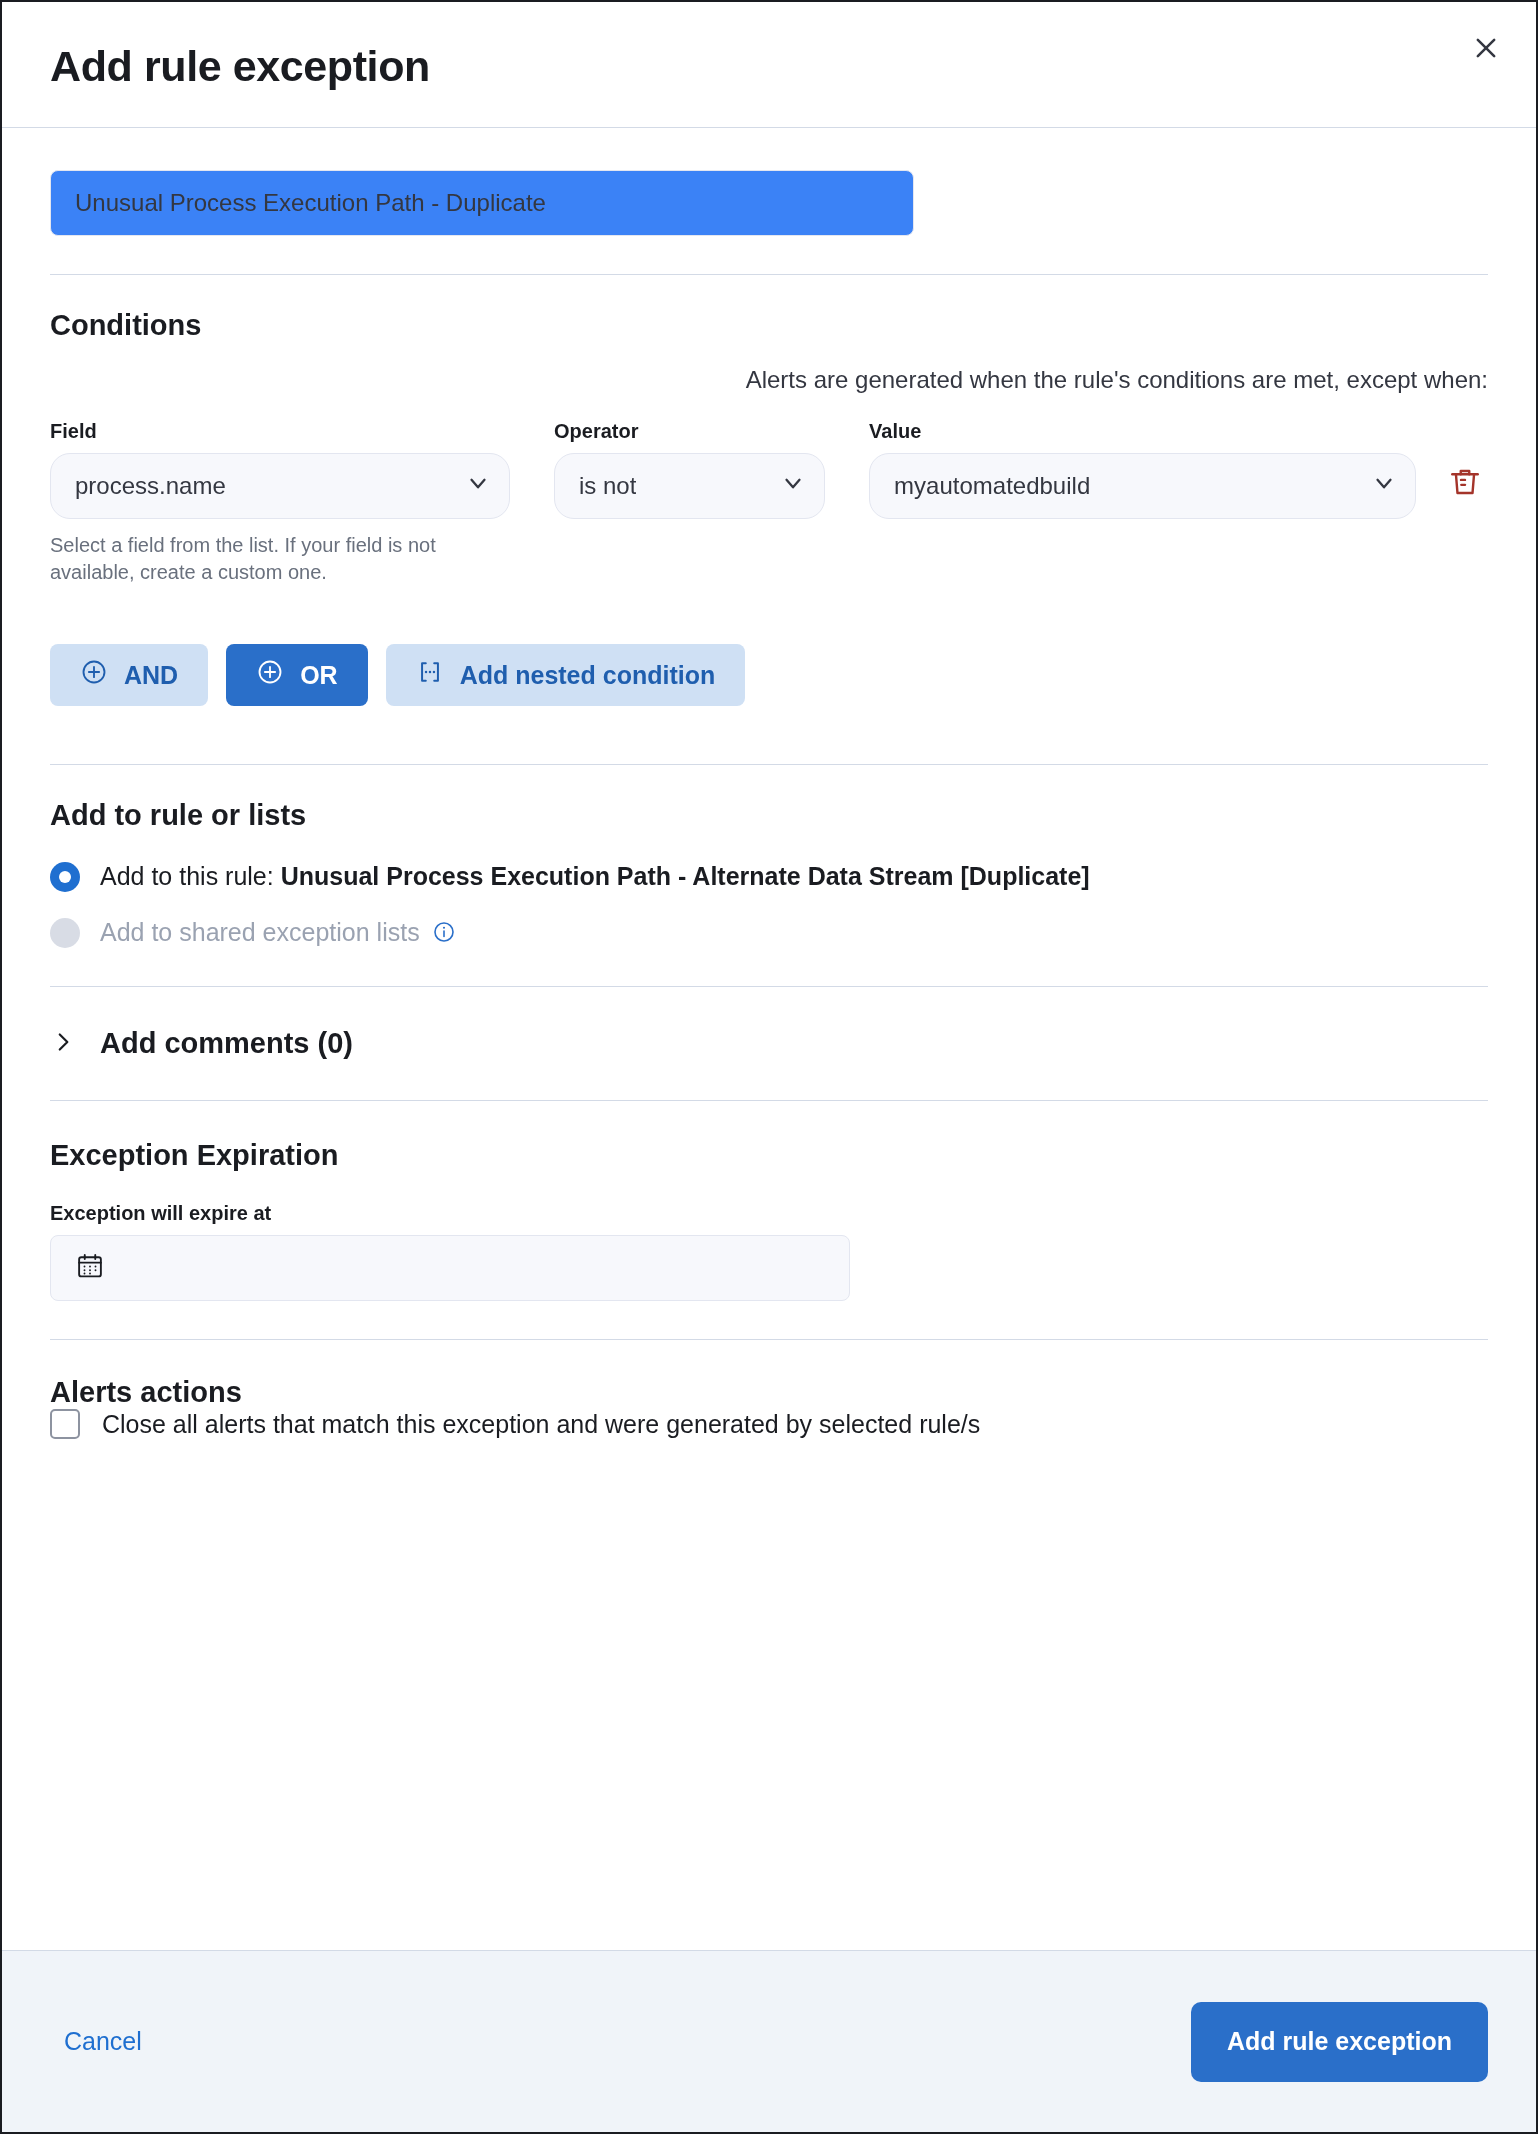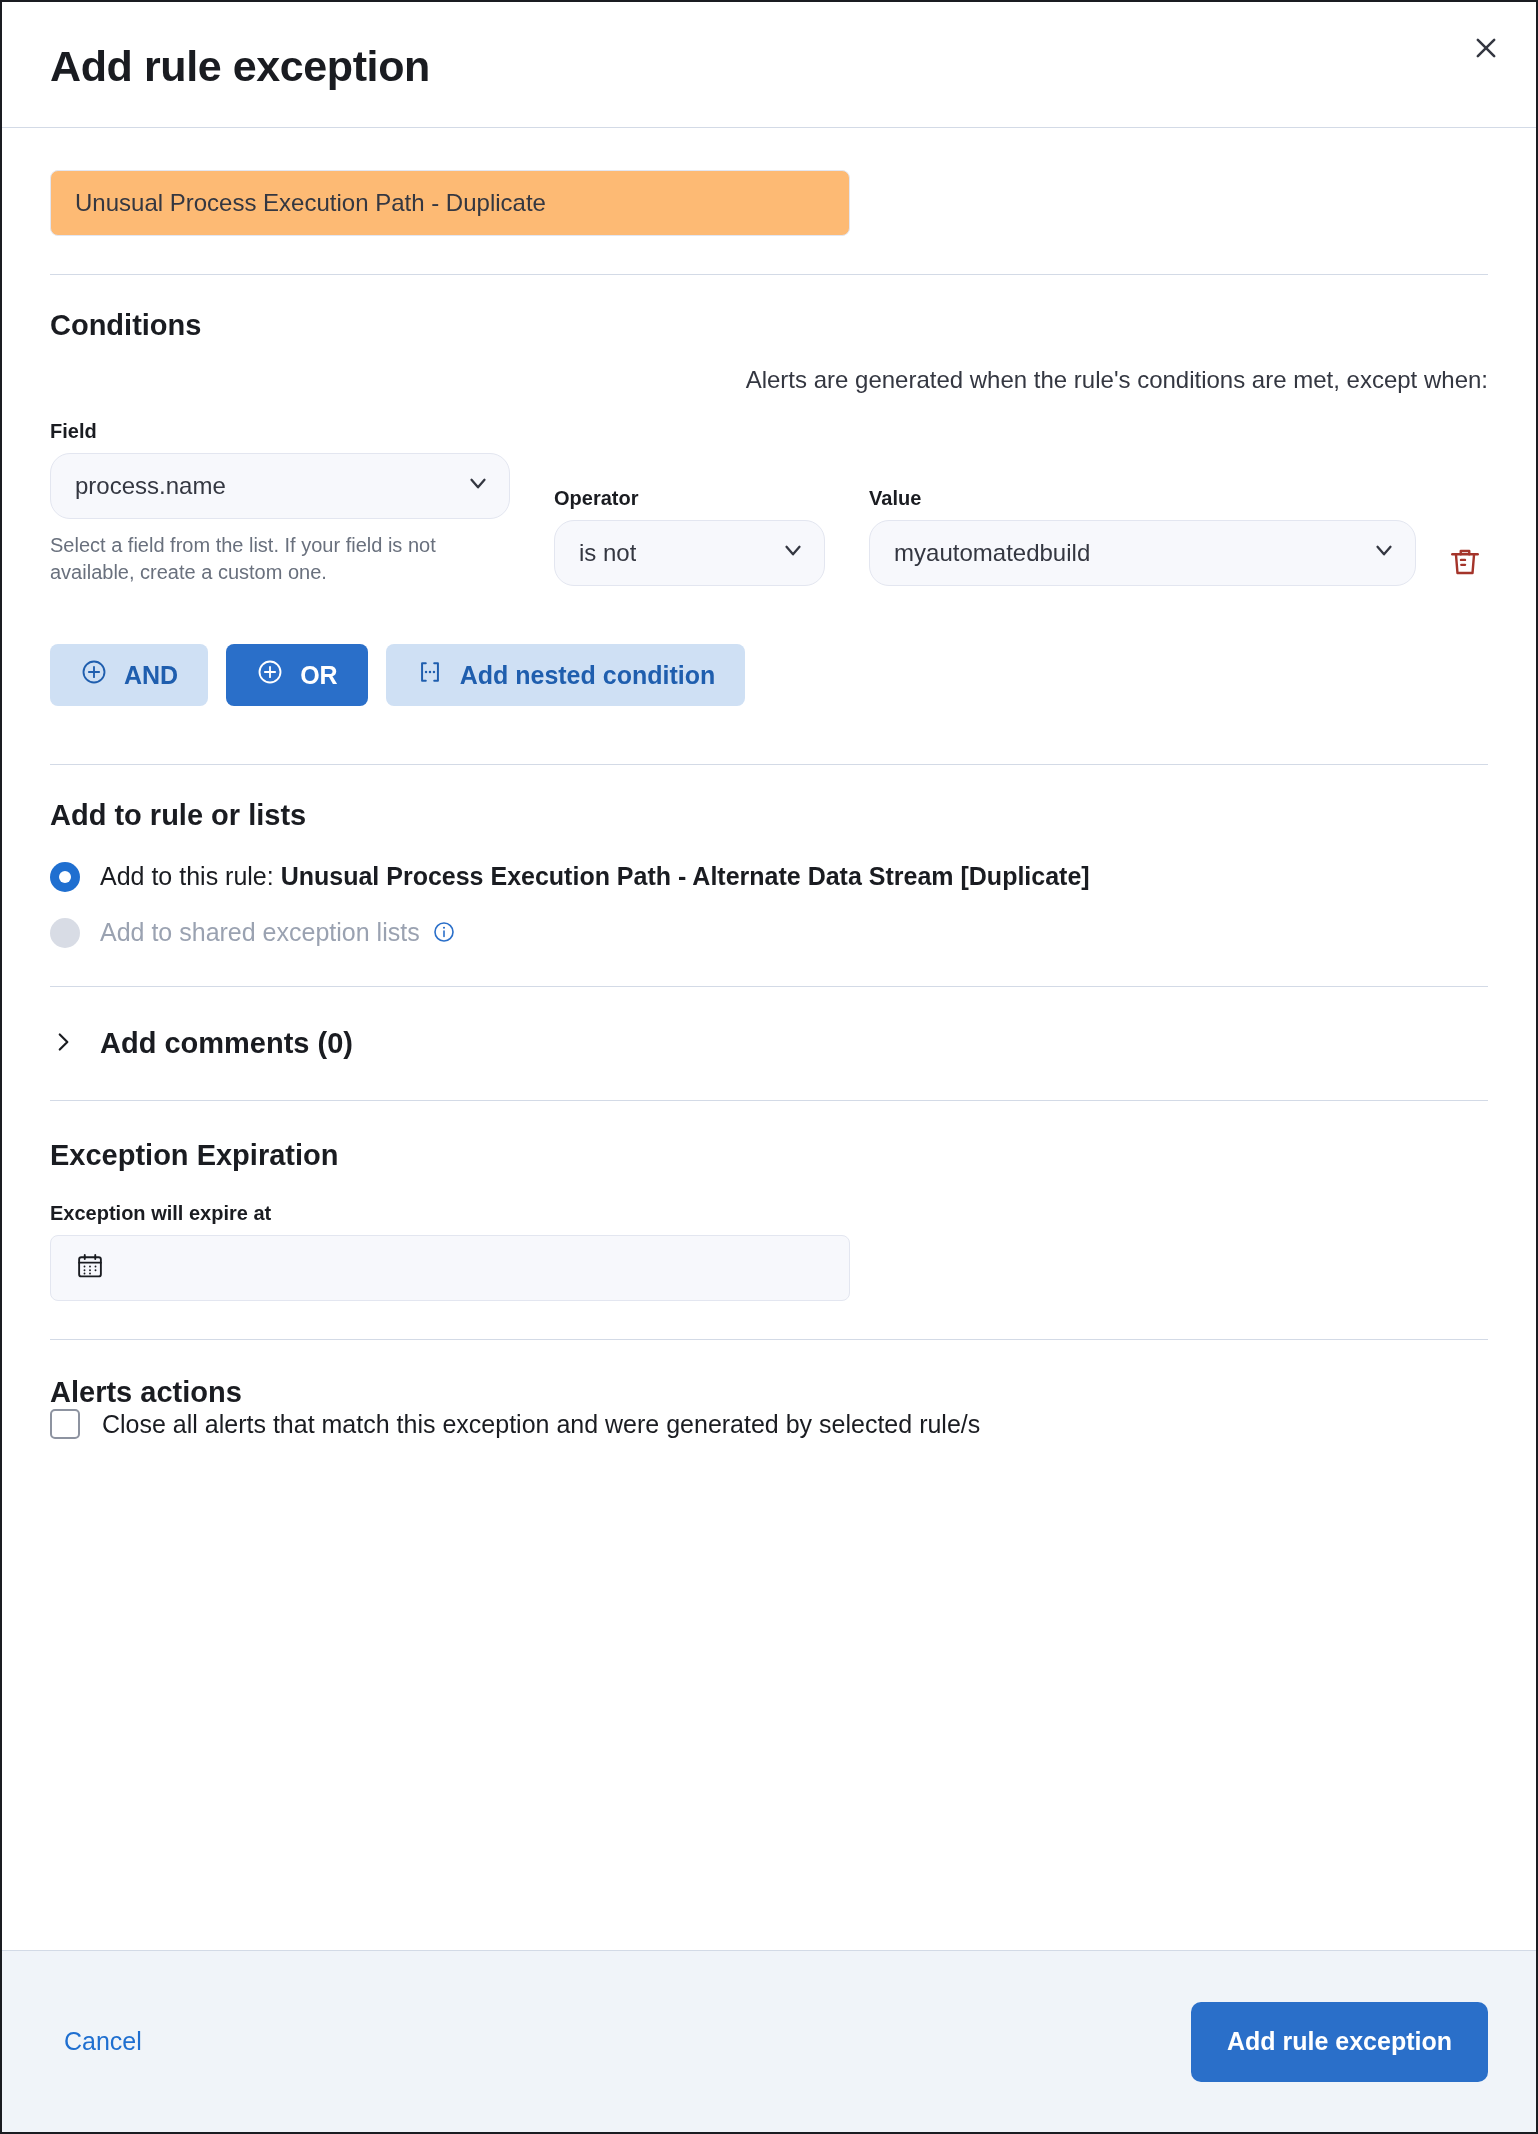--- a/index.html
+++ b/index.html
@@ -62,23 +62,23 @@
 
   
   .form-label {
     font-size: 20px;
     font-weight: bold;
     color: #1a1c21;
     display: block;
     margin-bottom: 10px;
   }
   .text-input {
-    width: 800px;
+    width: 864px;
     height: 66px;
-    background: #fdba74;
+    background: #3b82f6;
     border: 1px solid #e3e6f0;
     border-radius: 8px;
     padding: 0 24px;
     font-size: 24px;
     color: #343741;
     font-family: "Liberation Sans", sans-serif;
     display: flex;
     align-items: center;
   }
   .section-title {
@@ -99,21 +99,21 @@
   .sec-conditions { padding: 34px 0 0 0; }
   .sec-rulelists { padding: 34px 0 36px 0; }
   .sec-comments { padding: 40px 0 40px 0; }
   .sec-expiration { padding: 38px 0 38px 0; }
   .sec-alerts { padding: 36px 0 0 0; }
 
   
   .cond-sub { margin-top: 24px; }
   .cond-row {
     display: flex;
-    align-items: flex-end;
+    align-items: flex-start;
     margin-top: 26px;
   }
   .cond-col { display: flex; flex-direction: column; }
   .col-field { width: 480px; }
   .col-operator { width: 290px; margin-left: 44px; }
   .col-value { width: 585px; margin-left: 44px; }
   .cond-head {
     font-size: 20px; font-weight: bold; color: #1a1c21;
     margin-bottom: 10px;
   }

